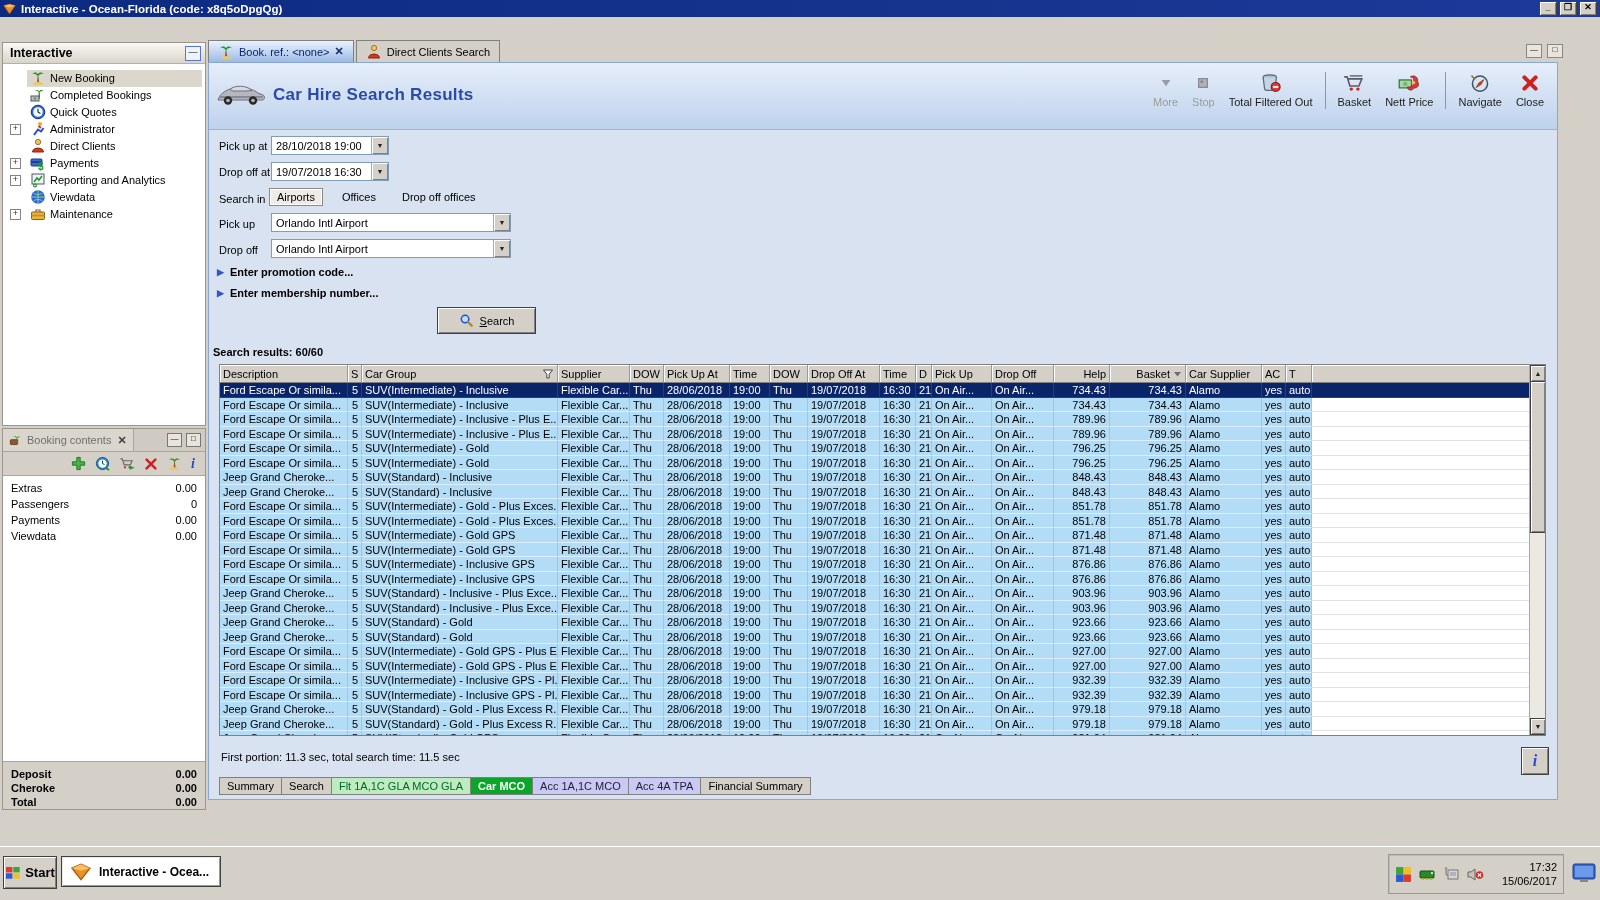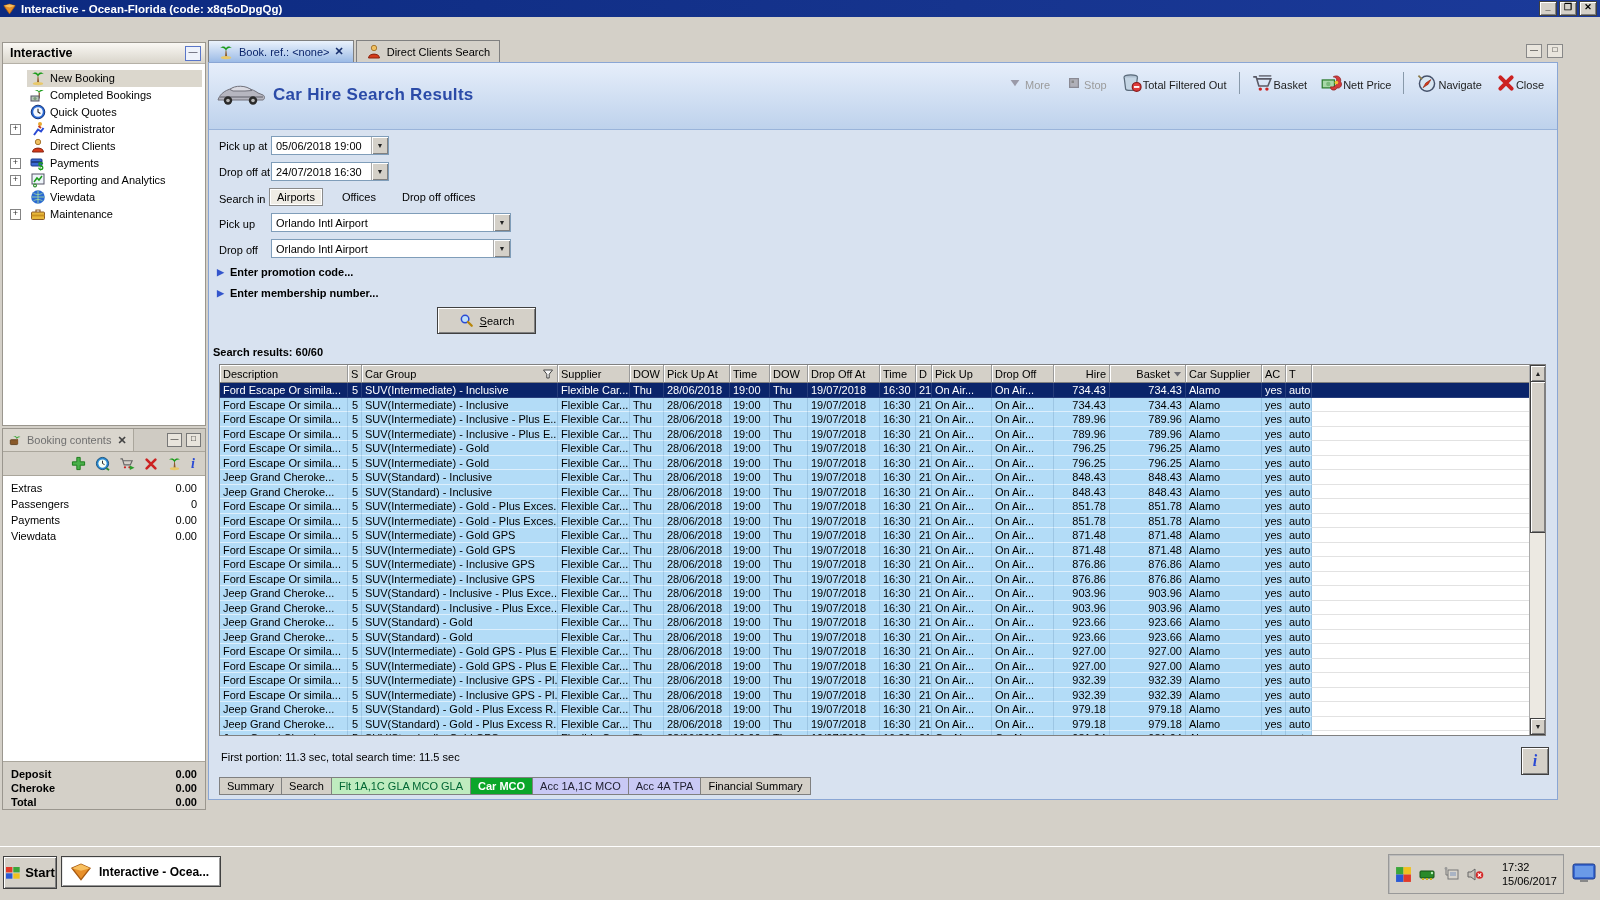--- a/index.html
+++ b/index.html
@@ -65,21 +65,21 @@
   .panelbtns{left:1526px;top:44px;display:flex;gap:5px;}
   .panelbtn{width:14px;height:12px;border:1px solid #888;background:#e9e5dd;font-size:8px;line-height:10px;text-align:center;}
 
   
   .pbody{left:208px;top:62px;width:1350px;height:738px;background:#d8e2f0;border:1px solid #8aa6d4;box-sizing:border-box;}
   .hband{position:absolute;left:0;top:0;right:0;height:66px;background:linear-gradient(#e6eefa,#bed2ec);
     border-bottom:1px solid #9ab4da;}
   .hb-title{position:absolute;left:64px;top:22px;font-size:17px;font-weight:bold;color:#2b4ba8;letter-spacing:.3px;}
   .car-img{position:absolute;left:6px;top:16px;}
   .hb-toolbar{position:absolute;right:6px;top:8px;display:flex;align-items:stretch;}
-  .tb-btn{display:flex;flex-direction:row;align-items:center;justify-content:flex-start;padding:2px 7px;}
+  .tb-btn{display:flex;flex-direction:column;align-items:center;justify-content:flex-start;padding:2px 7px;}
   .tb-label{margin-top:3px;color:#1d1d1d;white-space:nowrap;}
   .tb-btn.disabled .tb-label{color:#9b9b9b;}
   .tb-sep{width:1px;background:#8899aa;margin:1px 5px;}
 
   
   .flabel{position:absolute;color:#000;}
   .combo{position:absolute;height:19px;background:#fff;border:1px solid #7f9db9;box-sizing:border-box;
     display:flex;align-items:center;}
   .combo-text{padding-left:4px;flex:1;white-space:nowrap;overflow:hidden;}
   .combo-btn{width:16px;height:17px;background:#d4d0c8;border-left:1px solid #aaa;
@@ -132,21 +132,21 @@
 
   
   .taskbar{left:0;top:846px;width:1600px;height:54px;background:#d4d0c8;border-top:1px solid #fff;box-sizing:border-box;}
   .start-btn{position:absolute;left:3px;top:9px;width:52px;height:31px;display:flex;align-items:center;justify-content:center;
     gap:4px;font-weight:bold;font-size:13px;}
   .task-btn{position:absolute;left:61px;top:9px;width:160px;height:31px;background:#fff;border:1px solid #404040;
     box-shadow:inset 1px 1px 0 #e8e8e8,inset -1px -1px 0 #999;display:flex;align-items:center;gap:7px;
     padding-left:8px;box-sizing:border-box;font-weight:bold;font-size:12px;white-space:nowrap;overflow:hidden;}
   .tray{position:absolute;right:36px;top:7px;width:176px;height:40px;border:1px solid #999;
     box-shadow:inset 1px 1px 0 #bbb;display:flex;align-items:center;gap:7px;padding:0 6px;box-sizing:border-box;}
-  .tray-clock{margin-left:auto;text-align:left;font-size:11px;line-height:14px;}
+  .tray-clock{margin-left:auto;text-align:right;font-size:11px;line-height:14px;}
   .desk-icon{position:absolute;right:4px;top:16px;}
 </style>
 </head>
 <body>
 
 <div class="screen">
 
   <div class="abs titlebar">
     <span class="ic">
       <svg width="13" height="12" viewBox="0 0 16 14">
@@ -468,27 +468,27 @@
                 <path d="M3.5 3.5 L12.5 12.5 M12.5 3.5 L3.5 12.5" stroke="#cc2222" stroke-width="3.2" stroke-linecap="round"></path>
               </svg>
             </span>
             <span class="tb-label">Close</span>
           </span>
         </div>
     </div>
 
     <span class="flabel" style="left:10px;top:77px">Pick up at</span>
     <span class="combo" style="left:62px;top:73px;width:118px">
-      <span class="combo-text">05/06/2018 19:00</span>
+      <span class="combo-text">28/10/2018 19:00</span>
       <span class="combo-btn">▼</span>
     </span>
 
     <span class="flabel" style="left:10px;top:103px">Drop off at</span>
     <span class="combo" style="left:62px;top:99px;width:118px">
-      <span class="combo-text">24/07/2018 16:30</span>
+      <span class="combo-text">19/07/2018 16:30</span>
       <span class="combo-btn">▼</span>
     </span>
 
     <span class="flabel" style="left:10px;top:130px">Search in</span>
     <span class="seg" style="left:60px;top:125px" id="seg">
         <span class="seg-opt sel">Airports</span>
         <span class="seg-opt">Offices</span>
         <span class="seg-opt">Drop off offices</span>
       </span>
 
@@ -565,21 +565,21 @@
           <span class="gh" style="width: 16px;">
             <span>D</span>
           </span>
           <span class="gh" style="width: 60px;">
             <span>Pick Up</span>
           </span>
           <span class="gh" style="width: 62px;">
             <span>Drop Off</span>
           </span>
           <span class="gh r" style="width: 56px;">
-            <span>Hire</span>
+            <span>Help</span>
           </span>
           <span class="gh r" style="width: 76px;">
             <span>Basket</span>
             <span class="ic" style="margin-left: 3px;">
               <svg width="9" height="8" viewBox="0 0 9 8">
                 <path d="M1 2 H8 L4.5 6.5 Z" fill="#6a6a72"></path>
               </svg>
             </span>
           </span>
           <span class="gh" style="width: 76px;">

